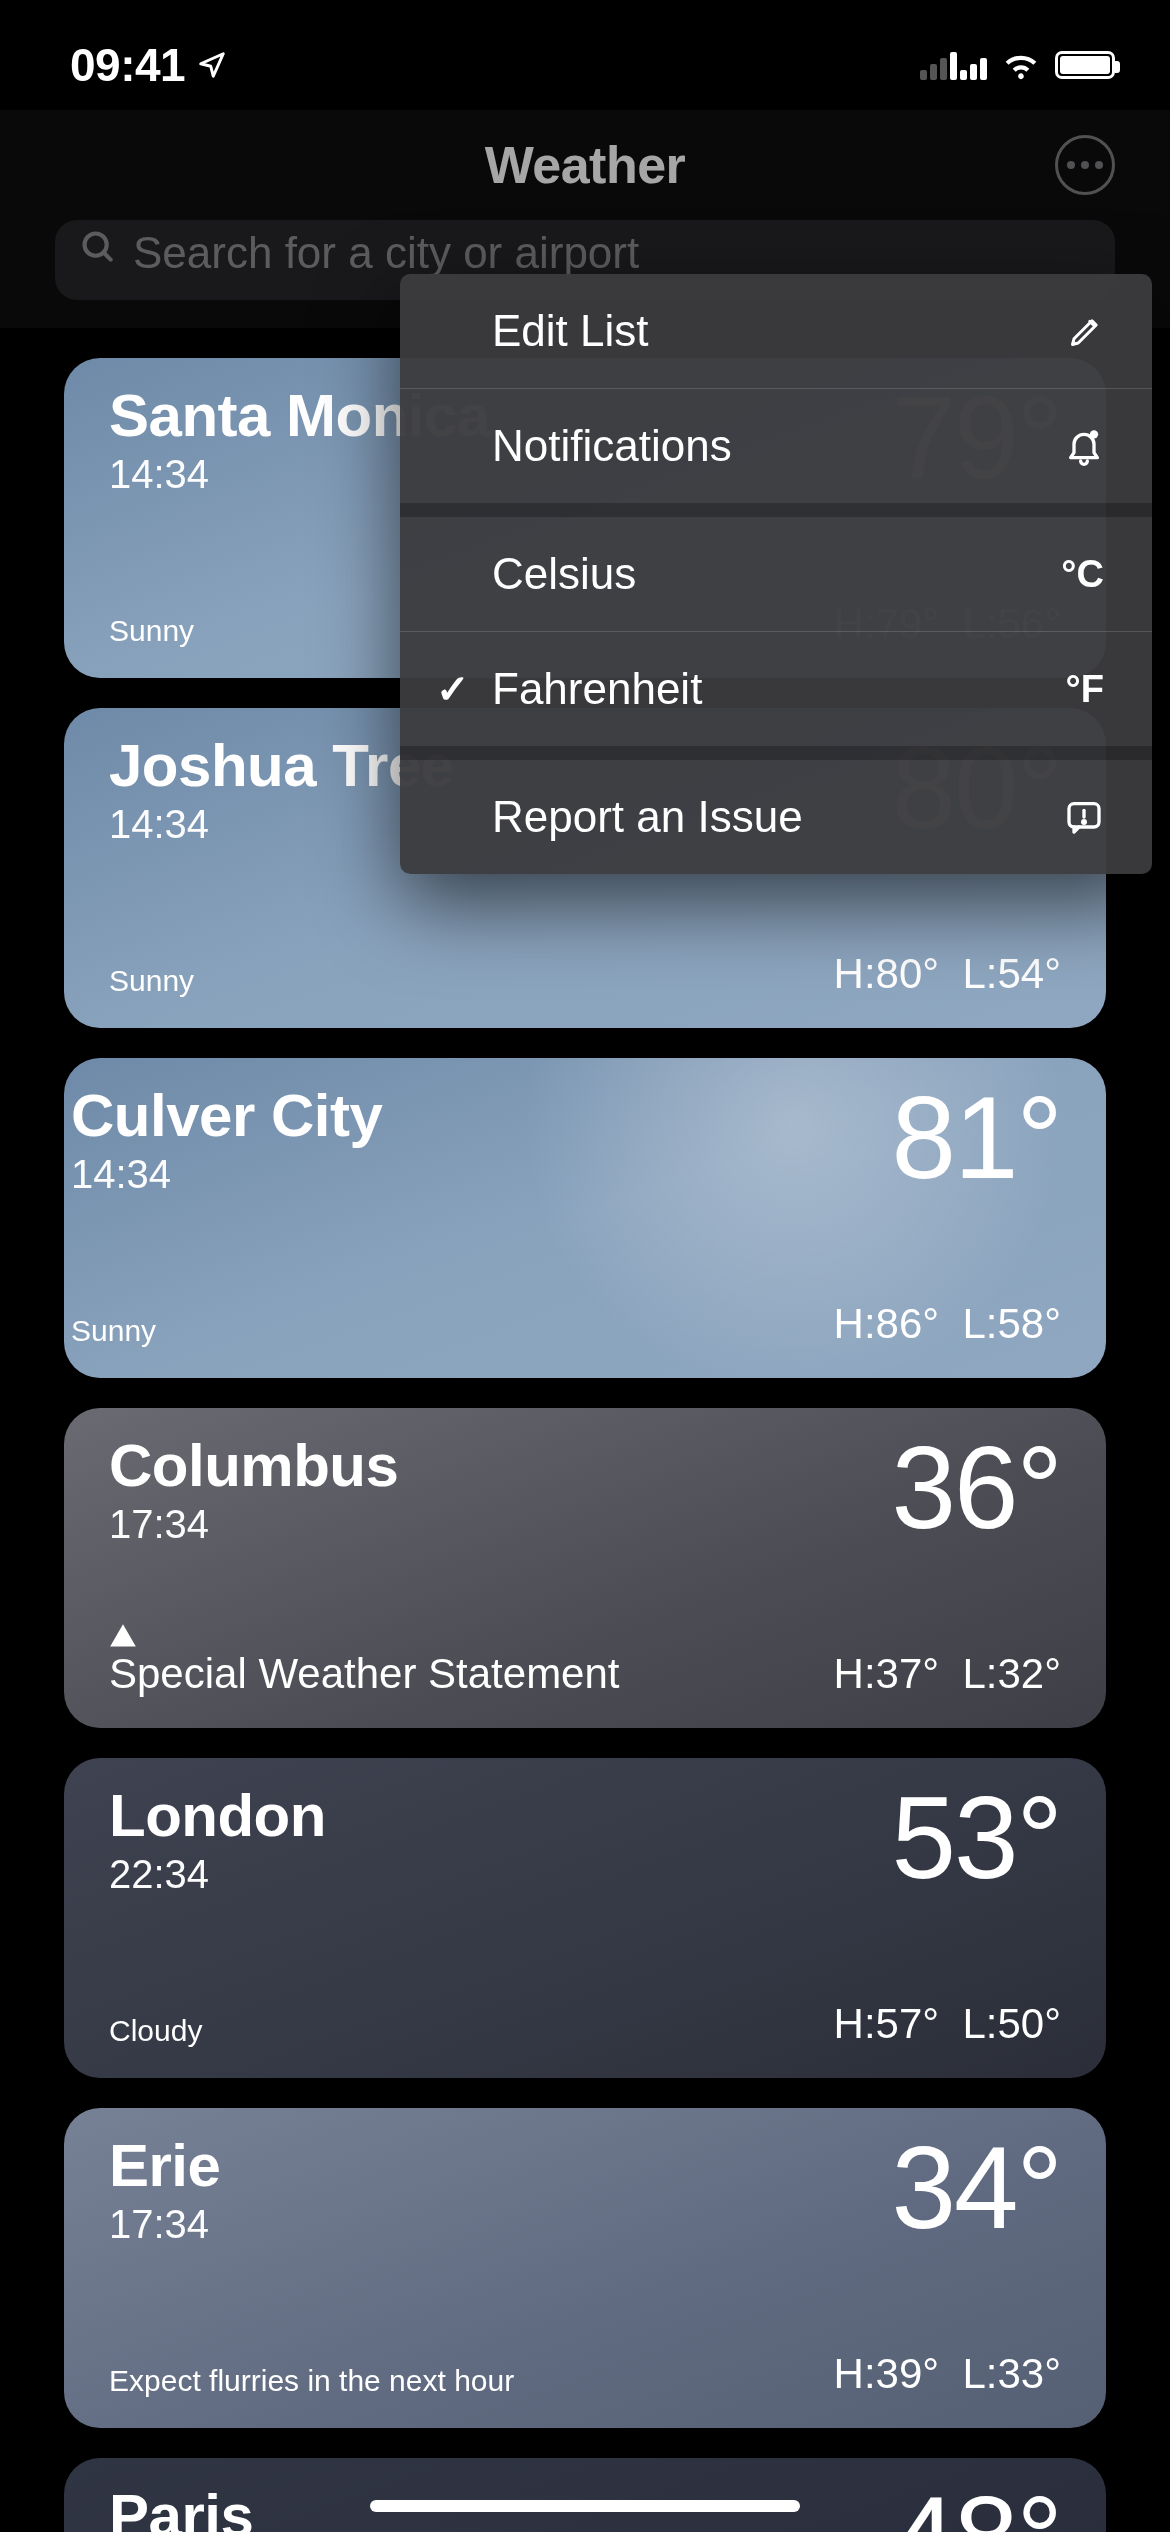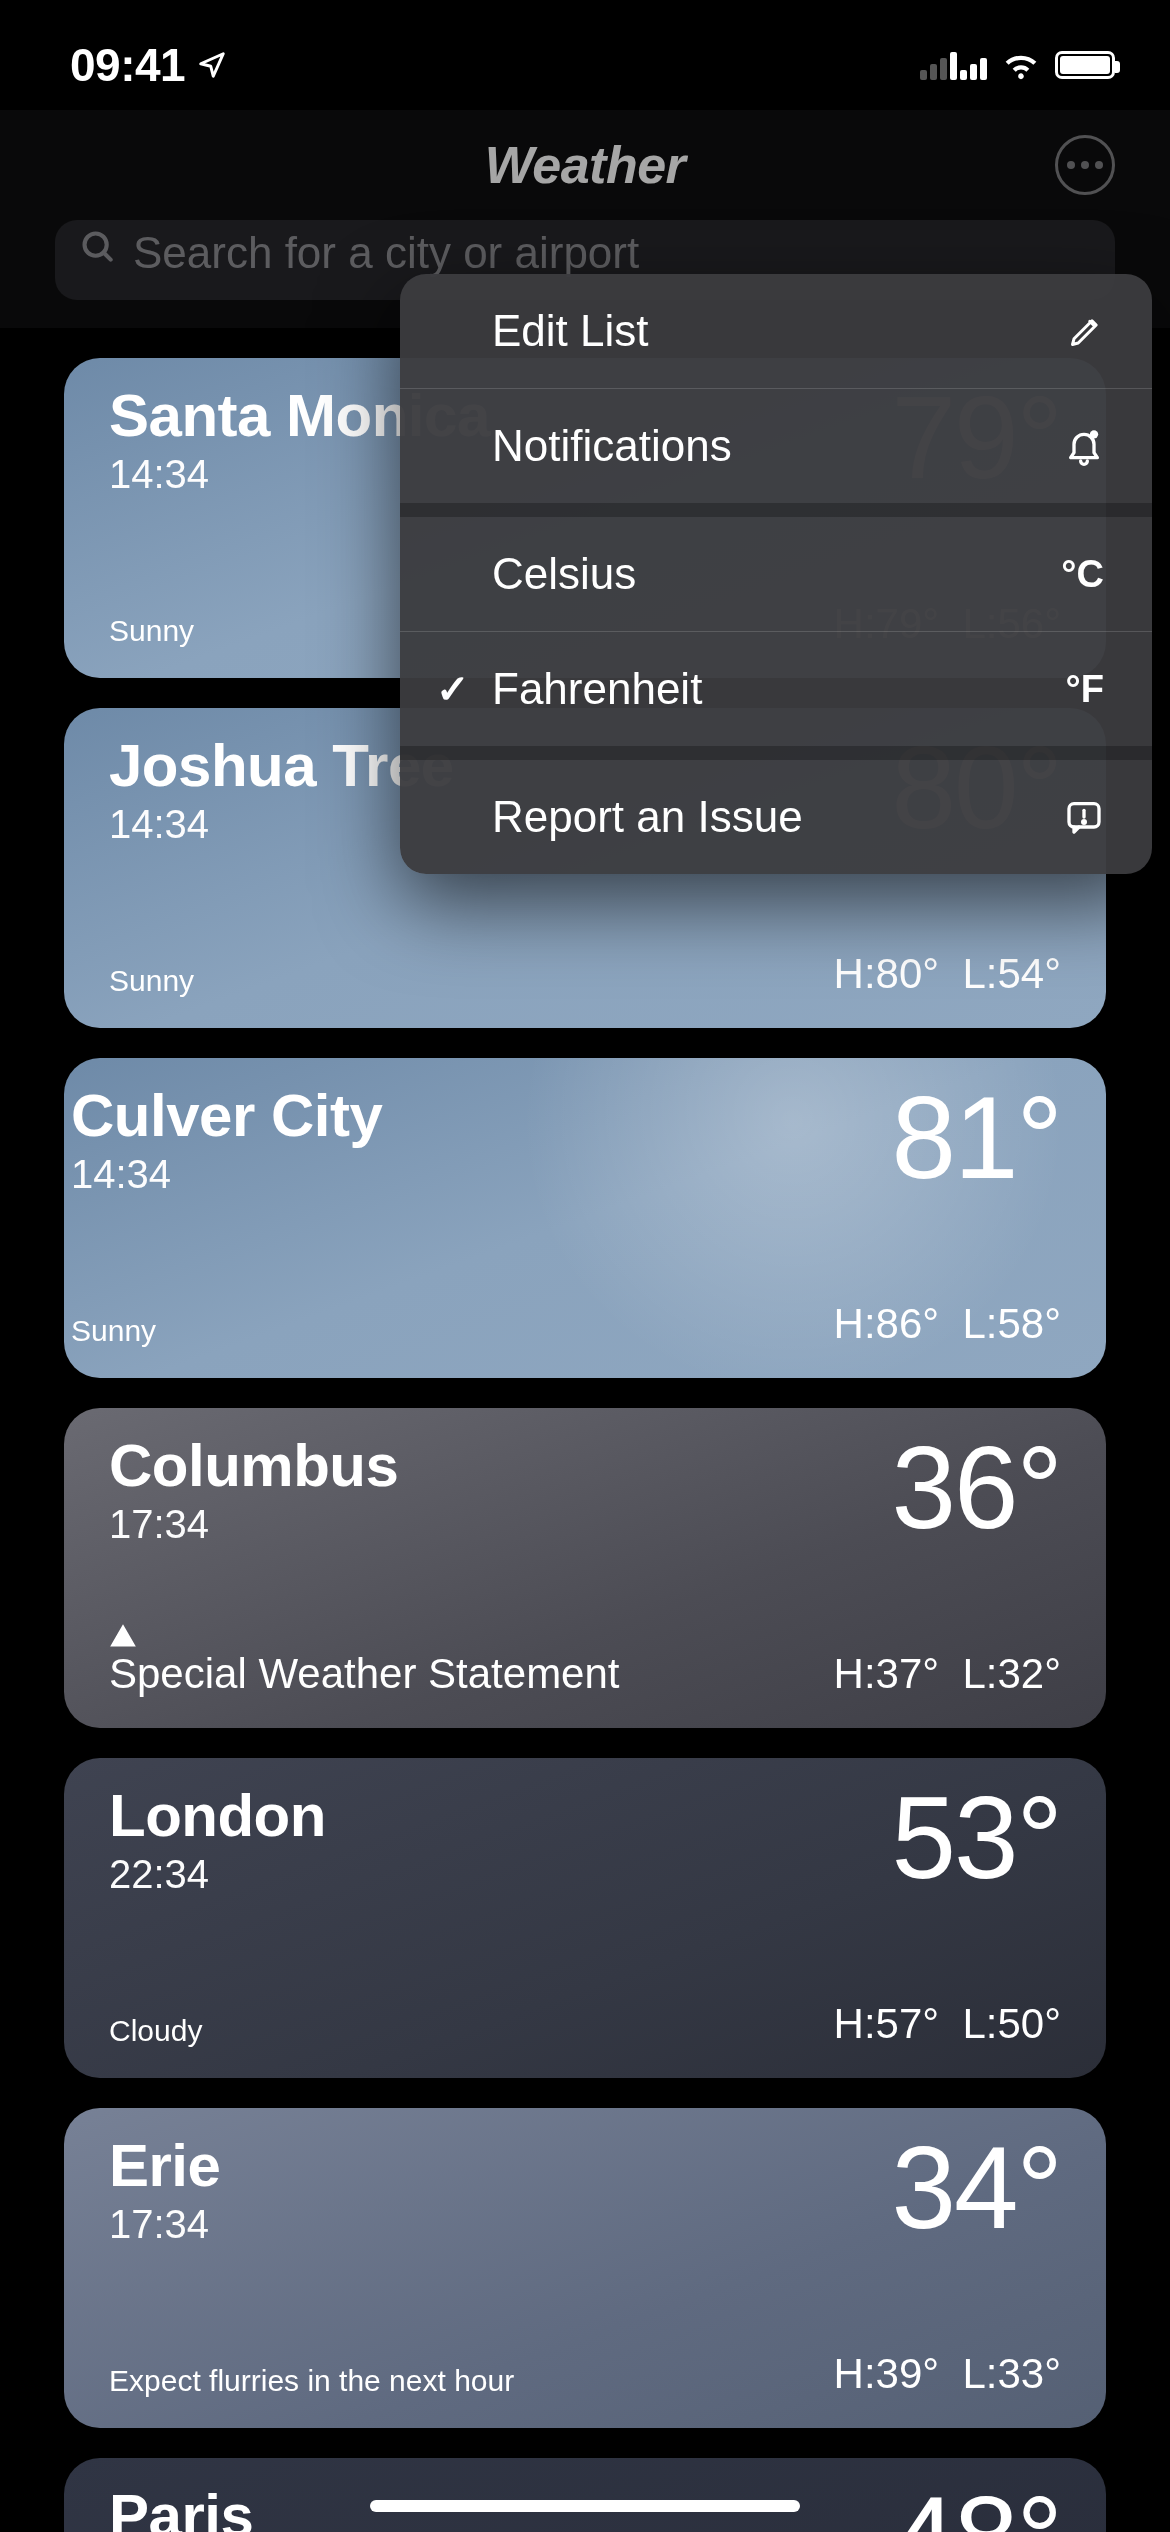--- a/index.html
+++ b/index.html
@@ -22,21 +22,21 @@
     .signal .bar:nth-child(7){height:22px}
     .wifi-icon { width:40px; height:30px; }
     .battery { width:60px; height:28px; border:3px solid #fff; border-radius:7px; position:relative;}
     .battery::after { content:""; position:absolute; right:-8px; top:7px; width:5px; height:12px; background:#fff; border-radius:0 3px 3px 0;}
     .battery .fill { position:absolute; inset:2px; background:#fff; border-radius:3px;}
     .loc-arrow { width:30px; height:30px; }
 
     
     .header-area { background: rgba(28,28,30,0.55); padding-bottom: 28px; position:relative;}
     .nav-row { display:flex; align-items:center; justify-content:center; height: 110px; position:relative;}
-    .app-title { font-size:52px; font-weight:700; letter-spacing:-0.5px;font-style:italic;}
+    .app-title { font-size:52px; font-weight:700; letter-spacing:-0.5px;}
     .more-btn { position:absolute; right:55px; top:50%; transform:translateY(-50%); width:60px; height:60px; border-radius:50%; border:3px solid #7d7d80; display:flex; align-items:center; justify-content:center; }
     .more-btn .dots { display:flex; gap:6px;}
     .more-btn .dots span { width:8px; height:8px; border-radius:50%; background:#7d7d80; }
 
     .search-wrap { margin: 0 55px; height:80px; background: rgba(118,118,128,0.24); border-radius:22px; display:flex; padding:8px 24px; gap:16px;}
     .search-wrap .ph { color:#8e8e93; font-size:44px; white-space:nowrap; overflow:hidden;}
     .mag { width:38px; height:38px; flex-shrink:0;}
 
     
     .list { padding: 30px 64px 0 64px; display:flex; flex-direction:column; gap:30px;}
@@ -51,21 +51,21 @@
     .row-top { display:flex; justify-content:space-between; align-items:flex-start;}
     .city { font-size:60px; font-weight:700; letter-spacing:-0.5px; line-height:1;}
     .time { font-size:40px; font-weight:500; margin-top:6px; opacity:0.98;}
     .temp { font-size:116px; font-weight:300; line-height:0.9; letter-spacing:-2px; white-space:nowrap;}
 
     .row-bot { display:flex; justify-content:space-between; align-items:flex-end;}
     .cond { font-size:30px; font-weight:500;}
     .hilo { font-size:42px; font-weight:500; white-space:nowrap;}
 
     
-    .menu { position:absolute; top:274px; left:400px; width:752px; background: rgba(59,59,62,0.96); border-radius:26px; overflow:hidden; box-shadow: 0 30px 80px rgba(0,0,0,0.6); z-index:50;}
+    .menu { position:absolute; top:274px; left:400px; width:752px; background: rgba(59,59,62,0.96); border-radius:10px; overflow:hidden; box-shadow: 0 30px 80px rgba(0,0,0,0.6); z-index:50;}
     .menu-item { height:114px; display:flex; align-items:center; justify-content:space-between; padding: 0 48px 0 92px; font-size:44px; color:#fff; position:relative; }
     .menu-sep { height:1px; background: rgba(255,255,255,0.15);}
     .menu-gap { height:14px; background: rgba(0,0,0,0.25);}
     .menu-item .check { position:absolute; left:36px; font-size:40px; font-weight:700;}
     .menu-item .trail { font-size:40px; font-weight:600; display:flex; align-items:center;}
     .menu-item .trail.small { font-size:38px; }
     .menu-item svg { display:block;}
 
     
     .cond-col { display:flex; flex-direction:column; gap:0;}

